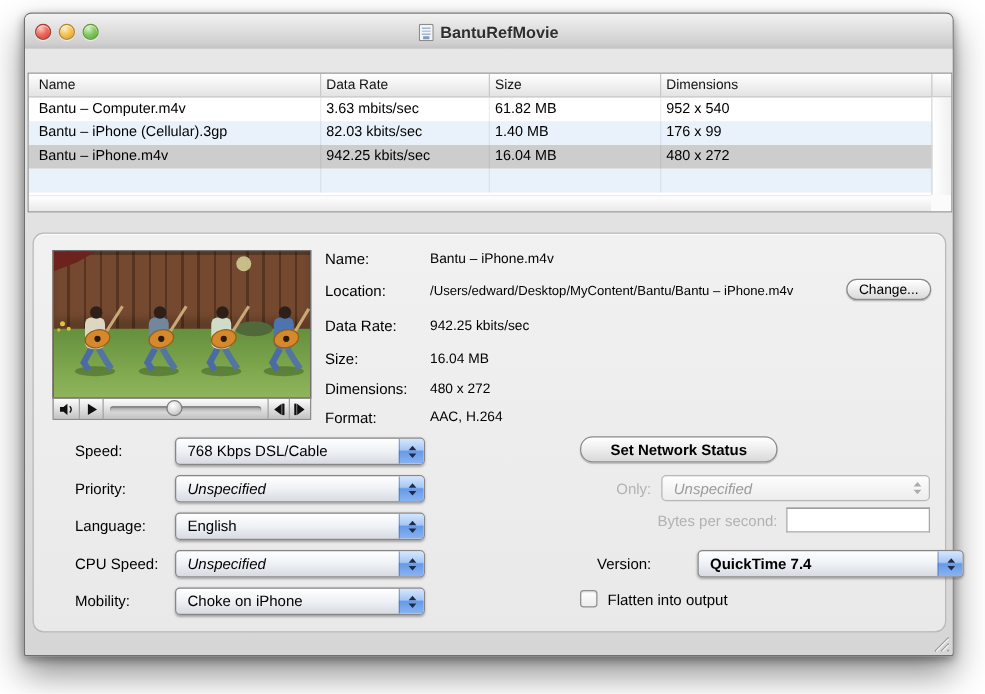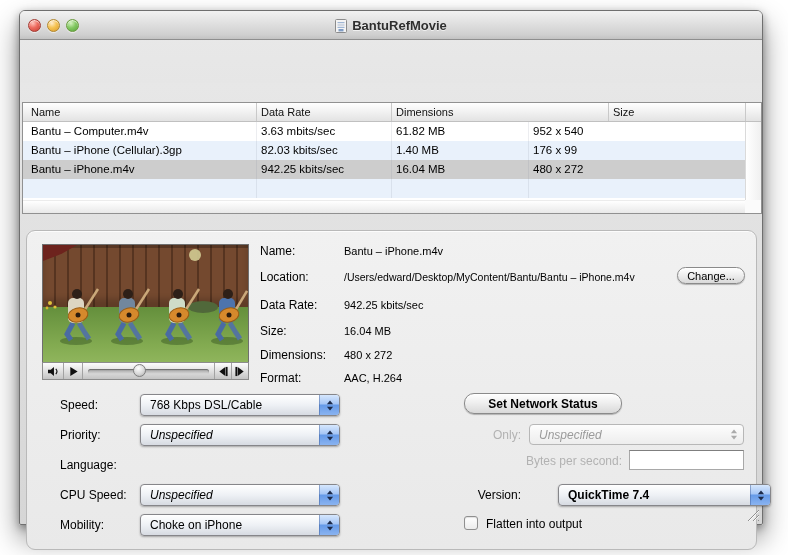--- a/index.html
+++ b/index.html
@@ -27,21 +27,21 @@
   }
   .lights{position:absolute;left:8px;top:0;height:28px;display:flex;align-items:center;gap:6px;}
   .light{width:13px;height:13px;border-radius:50%;display:inline-block;box-shadow:inset 0 1px 1px rgba(255,255,255,.7),0 1px 1px rgba(255,255,255,.6);}
   .light.red{background:radial-gradient(circle at 35% 28%,#ffc5bd,#ed6a5e 45%,#c33b31);border:1px solid #a33c34;box-sizing:border-box;}
   .light.yellow{background:radial-gradient(circle at 35% 28%,#ffeccd,#f6c351 45%,#d9992d);border:1px solid #b1882f;box-sizing:border-box;}
   .light.green{background:radial-gradient(circle at 35% 28%,#d7f3c3,#84c963 45%,#52a235);border:1px solid #6a9a3e;box-sizing:border-box;}
   .title-wrap{display:flex;align-items:flex-end;gap:5px;}
   .title-text{font-size:13px;color:#2e2e2e;text-shadow:0 1px 0 rgba(255,255,255,.65);font-weight:bold;}
   .doc-icon{width:12px;height:14px;display:inline-block;}
 
-  .content{position:absolute;left:0;top:28px;right:0;bottom:0;background:linear-gradient(#e7e7e7,#d6d6d6);border-radius:0 0 2px 2px;margin-top:44px;}
+  .content{position:absolute;left:0;top:28px;right:0;bottom:0;background:linear-gradient(#e7e7e7,#d6d6d6);border-radius:0 0 2px 2px;}
 
   
   .table-frame{
     position:absolute;left:2px;top:19px;width:740px;height:112px;
     background:#fff;border:1px solid #919191;box-sizing:border-box;overflow:hidden;
   }
   .thead{display:flex;height:19px;background:linear-gradient(#ffffff,#e3e3e3);border-bottom:1px solid #c0c0c0;box-sizing:border-box;}
   .th{font-size:11px;color:#111;line-height:18px;border-right:1px solid #c9c9c9;box-sizing:border-box;padding-left:4px;white-space:nowrap;overflow:hidden;}
   .th.first{padding-left:8px;}
   .th.cap{border-right:none;}
@@ -157,22 +157,22 @@
         <span class="title-text">BantuRefMovie</span>
       </div>
     </div>
 
     <div class="content">
 
       <div class="table-frame">
         <div class="thead">
           <div class="th first c0">Name</div>
           <div class="th c1">Data Rate</div>
+          <div class="th c2">Size</div>
           <div class="th c3">Dimensions</div>
-          <div class="th c2">Size</div>
           <div class="th cap ccap"></div>
         </div>
 
         <div class="trow">
           <div class="td first c0">Bantu – Computer.m4v</div>
           <div class="td c1">3.63 mbits/sec</div>
           <div class="td c2">61.82 MB</div>
           <div class="td c3">952 x 540</div>
         </div>
         <div class="trow row-alt">
@@ -328,20 +328,29 @@
           <span class="ptext italic">Unspecified</span>
           <span class="pcap">
               <svg width="8" height="11" viewBox="0 0 9 12">
                 <path d="M4.5 0.5 L8 4.5 H1 Z" fill="#1c2b4a"></path>
                 <path d="M4.5 11.5 L1 7.5 H8 Z" fill="#1c2b4a"></path>
               </svg>
             </span>
         </div>
 
         <span class="flabel" style="left:33px;top:227px;">Language:</span>
+        <div class="popup" style="left:113px;top:223px;width:200px;">
+          <span class="ptext">English</span>
+          <span class="pcap">
+              <svg width="8" height="11" viewBox="0 0 9 12">
+                <path d="M4.5 0.5 L8 4.5 H1 Z" fill="#1c2b4a"></path>
+                <path d="M4.5 11.5 L1 7.5 H8 Z" fill="#1c2b4a"></path>
+              </svg>
+            </span>
+        </div>
 
         <span class="flabel" style="left:33px;top:257px;">CPU Speed:</span>
         <div class="popup" style="left:113px;top:253px;width:200px;">
           <span class="ptext italic">Unspecified</span>
           <span class="pcap">
               <svg width="8" height="11" viewBox="0 0 9 12">
                 <path d="M4.5 0.5 L8 4.5 H1 Z" fill="#1c2b4a"></path>
                 <path d="M4.5 11.5 L1 7.5 H8 Z" fill="#1c2b4a"></path>
               </svg>
             </span>

